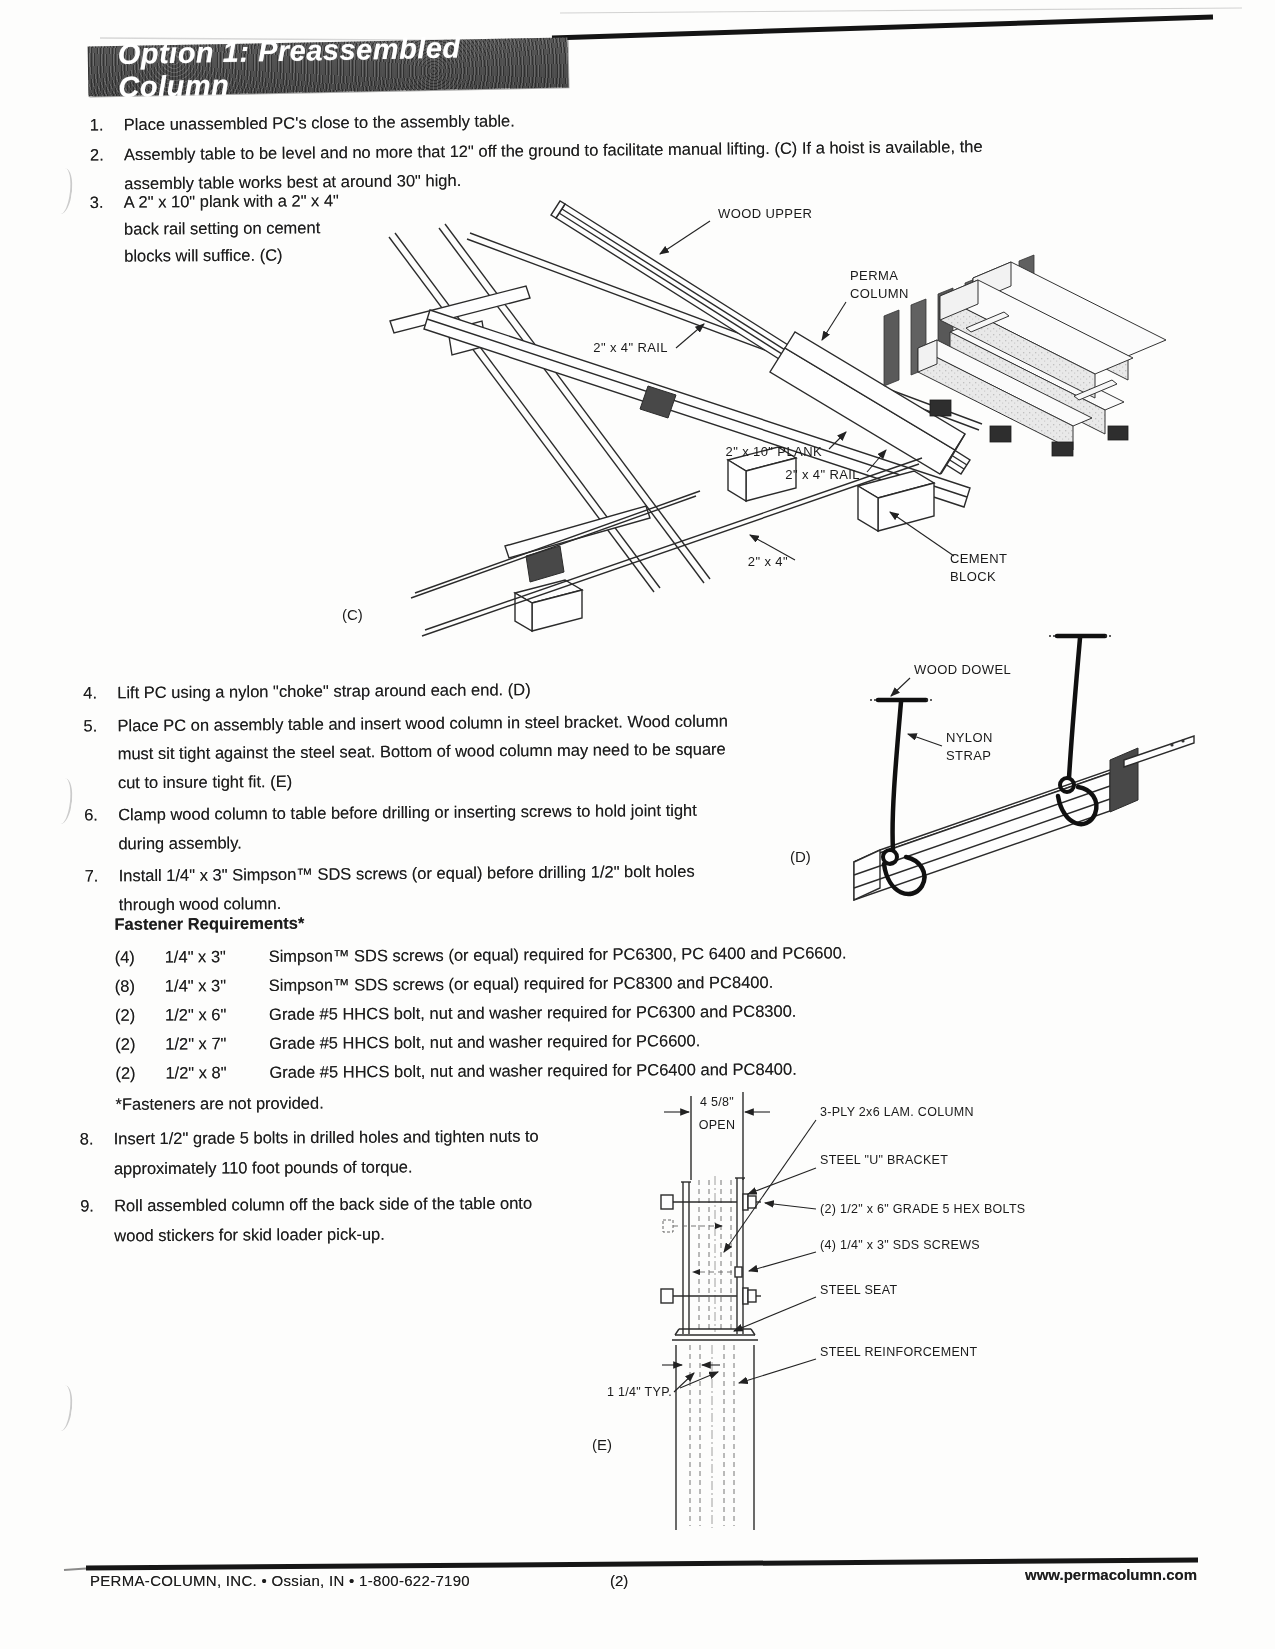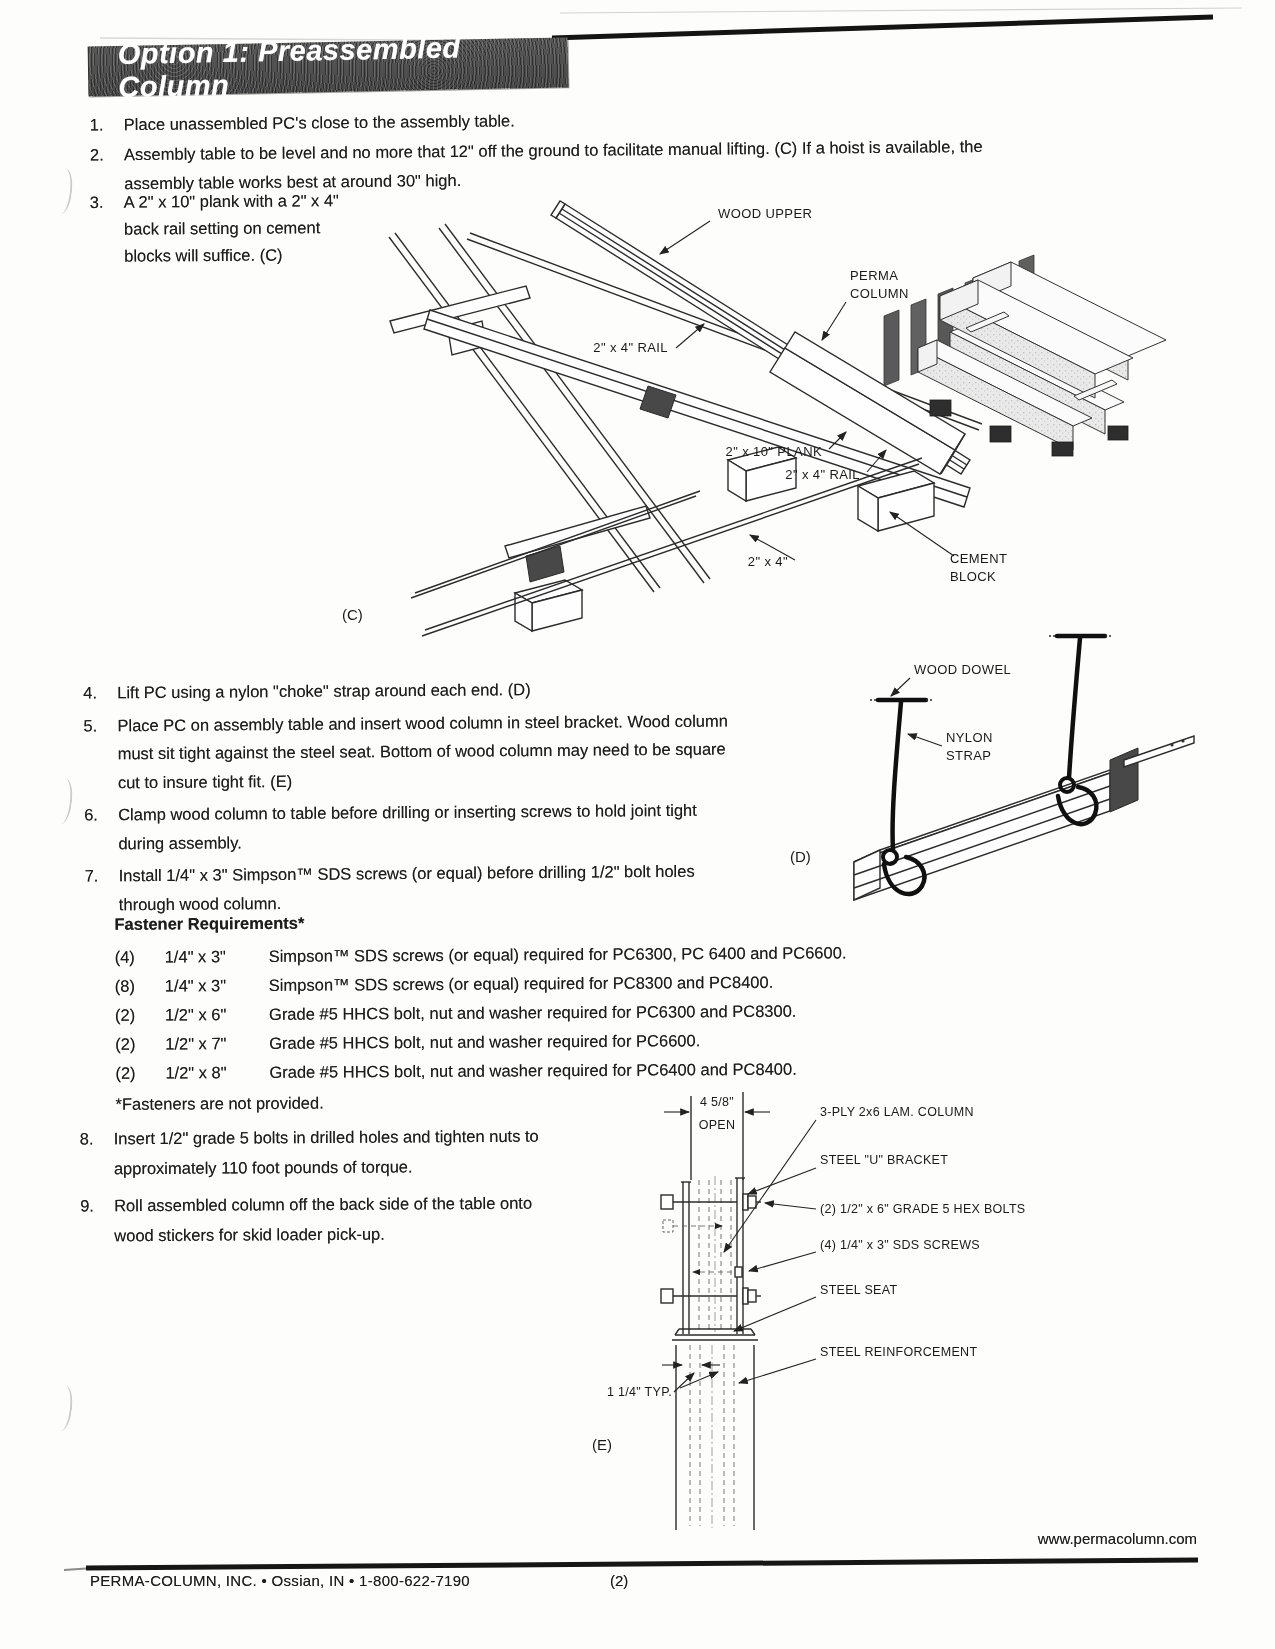--- a/index.html
+++ b/index.html
@@ -39,21 +39,21 @@
   #steps-bottom .step{line-height:30px;margin-bottom:7px;}
   
   #fasteners{position:absolute;left:115px;top:912px;width:930px;font-size:16.5px;transform:rotate(-.35deg);}
   #fasteners .fhead{font-weight:bold;margin-bottom:9px;}
   .frow{display:grid;grid-template-columns:40px 94px auto;column-gap:10px;line-height:29px;}
   #fasteners .fnote{margin-top:7px;}
   
   .footer-text{position:absolute;top:1572px;font-size:15px;}
   #footer-left{left:90px;letter-spacing:.3px;}
   #footer-page{left:610px;}
-  #footer-right{right:78px;top:1530px;font-weight:normal;margin-left:40px;}
+  #footer-right{right:78px;top:1566px;font-weight:bold;margin-left:40px;}
   
   .punch{
     position:absolute;left:54px;width:16px;height:46px;
     border-right:2px solid #c3c3c3;border-radius:0 50% 50% 0 / 0 50% 50% 0;
     transform:rotate(6deg);opacity:.85;
   }
   
   svg{position:absolute;overflow:visible;}
   .ln{stroke:#2b2b2b;stroke-width:1.4;fill:none;}
   .fw{stroke:#2b2b2b;stroke-width:1.4;fill:#fefefe;}

